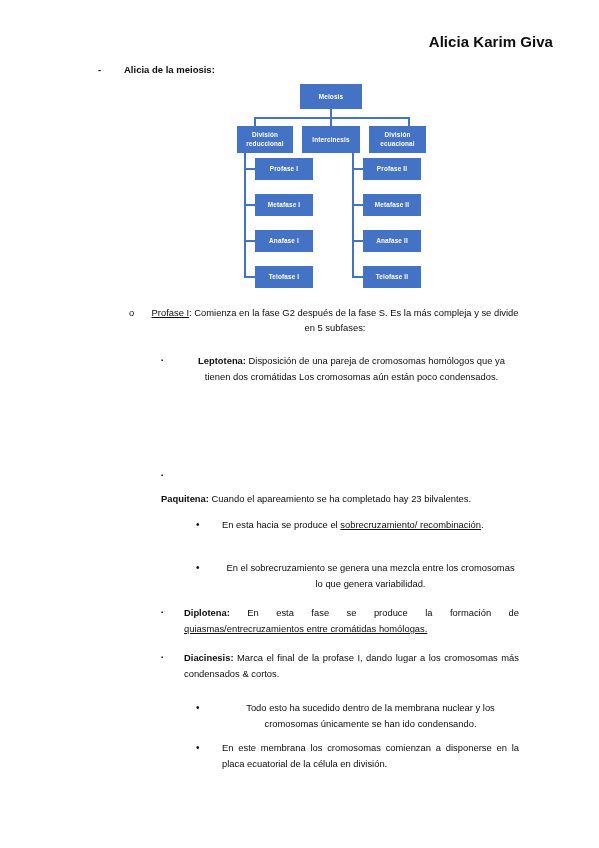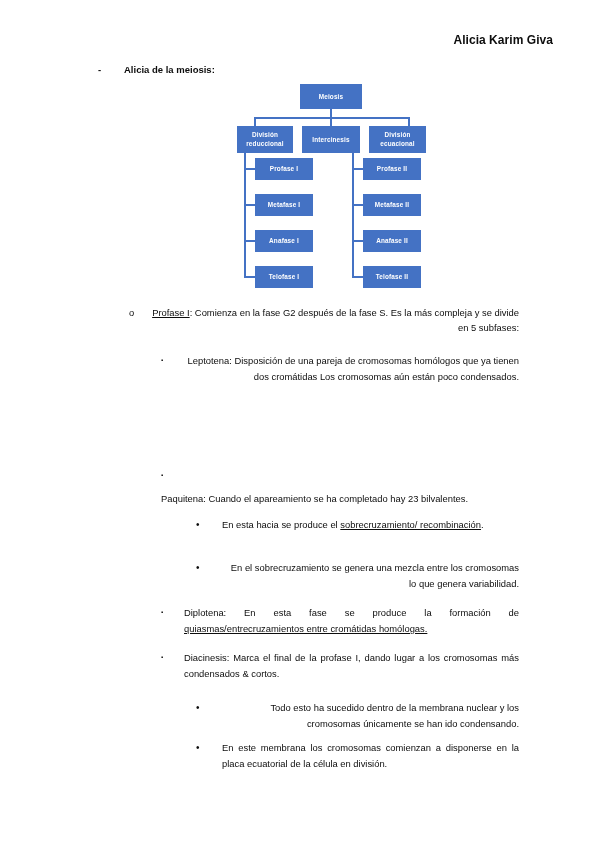--- a/index.html
+++ b/index.html
@@ -21,21 +21,21 @@
     position: absolute;
     inset: 0;
     background: #ffffff;
   }
 
   
   .author-line {
     position: absolute;
     top: 33px;
     right: 46px;
-    font-size: 12px;
+    font-size: 15px;
     font-weight: bold;
     letter-spacing: 0.05px;
     color: #0d0d0d;
     white-space: nowrap;
   }
 
   
   .section-heading {
     position: absolute;
     top: 64px;
@@ -140,24 +140,24 @@
     width: 26px;
     flex: 0 0 26px;
     font-size: 10px;
     line-height: 1.55;
   }
   .lvl3 .content {
     flex: 1 1 auto;
     text-align: justify;
   }
 
-  b, .bold { font-weight: normal; margin-top: 7px; }
+  b, .bold { font-weight: bold; margin-top: 7px; }
   u, .uline { text-decoration: underline; }
 
-  .nojustify .content { text-align: right; }
+  .nojustify .content { text-align: center; }
 </style>
 </head>
 <body>
 
 <div class="page">
 
   <div class="author-line">Alicia Karim Giva</div>
 
   <div class="section-heading">
     <span class="dash">-</span>

